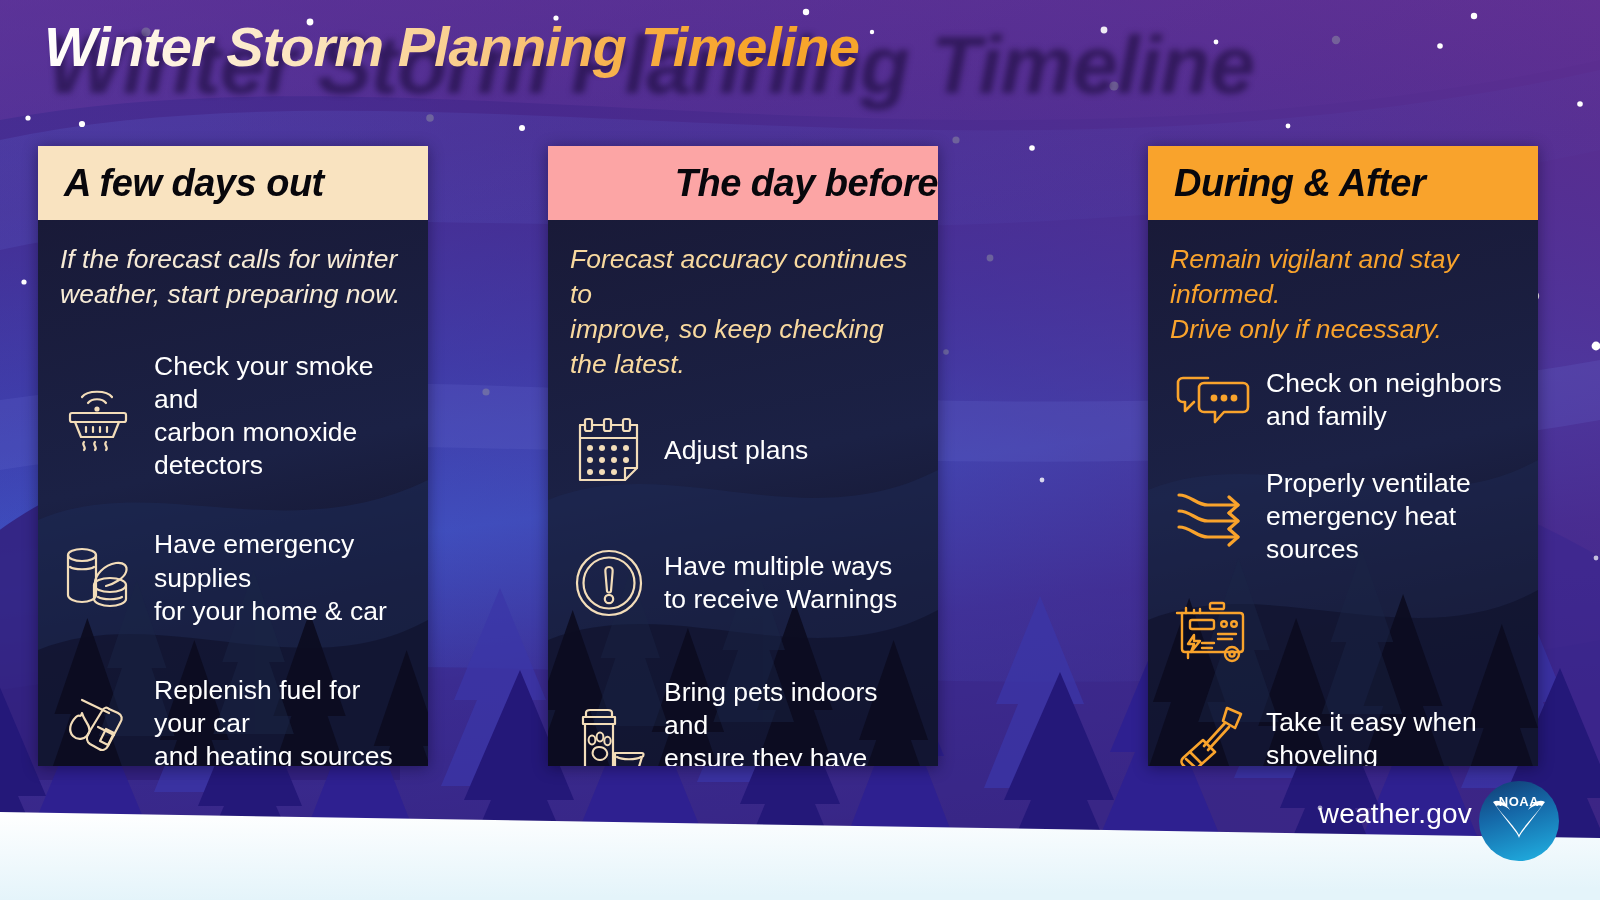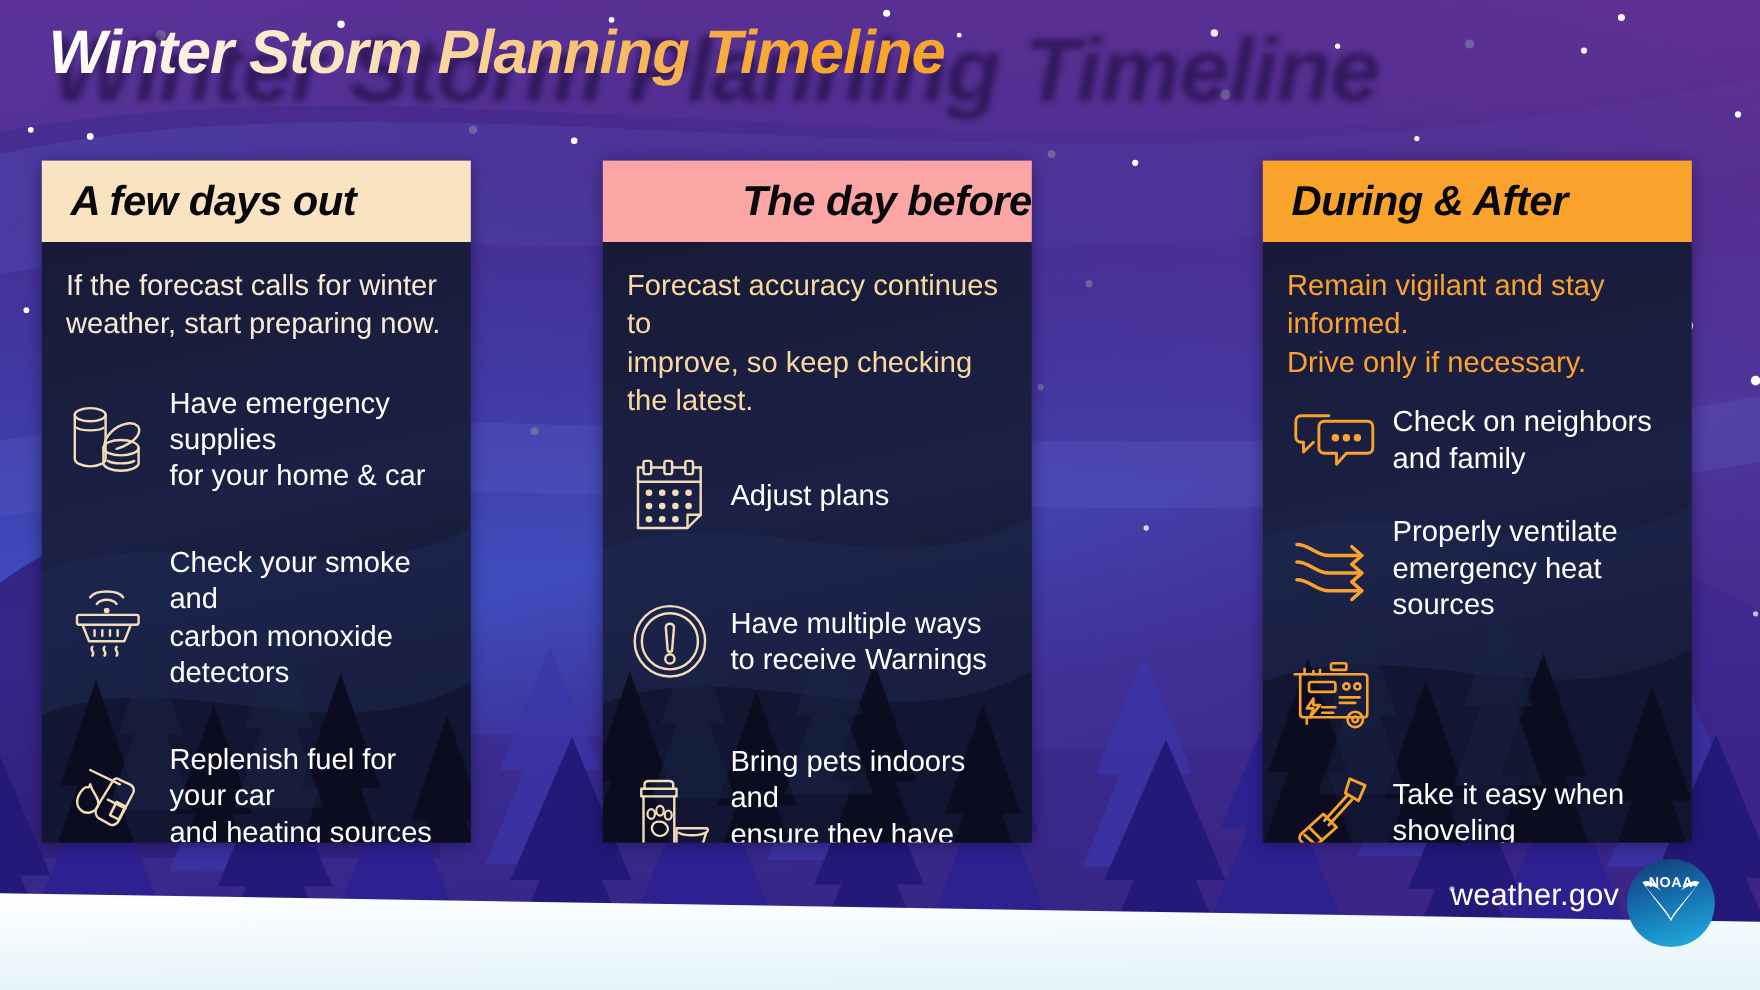--- a/index.html
+++ b/index.html
@@ -62,21 +62,21 @@
   .card-body {
     flex:1; position:relative; overflow:hidden;
     background:linear-gradient(168deg,#191a38 0%,#1b2145 45%,#14152e 72%,#0f0f24 100%);
     padding:22px 20px 12px 22px;
     display:flex; flex-direction:column;
   }
   .body-deco { position:absolute; inset:0; width:100%; height:100%; }
   .body-inner { position:relative; z-index:2; display:flex; flex-direction:column; height:100%; }
 
   .lede {
-    font-size:26.5px; line-height:1.32;
+    font-size:26.5px; font-style:italic; line-height:1.32;
     white-space:pre-line;
     margin-bottom:4px;
   }
   #card-1 .lede { color:#F7EBD6; }
   #card-2 .lede { color:#F8D99F; }
   #card-3 .lede { color:#F9A32C; }
 
   .items { display:flex; flex-direction:column; flex:1; justify-content:space-around; padding:6px 0 8px 0; }
   .item { display:flex; align-items:center; gap:16px; }
   .item-icon { flex:0 0 78px; height:78px; display:flex; align-items:center; justify-content:center; }
@@ -245,50 +245,50 @@
           <path d="M262,350 l38,92 -19,0 30,72 -98,0 30,-72 -19,0 Z"></path>
         </g>
       </svg>
       <div class="body-inner">
         <p class="lede">If the forecast calls for winter
 weather, start preparing now.</p>
         <div class="items">
 
           <div class="item">
             <span class="item-icon">
-              <svg width="74" height="70" viewBox="0 0 74 70" fill="none" stroke="#F3DDB9" stroke-width="2.2" stroke-linecap="round" stroke-linejoin="round">
-                <ellipse cx="20" cy="12" rx="14" ry="6"></ellipse>
-                <path d="M6,12 L6,52 C6,56 13,59 20,59 C27,59 34,56 34,52 L34,12"></path>
-                <path d="M8,24 C12,27 28,27 32,24"></path>
-                <ellipse cx="48" cy="42" rx="16" ry="7"></ellipse>
-                <path d="M32,42 L32,56 C32,60 40,63 48,63 C56,63 64,60 64,56 L64,42"></path>
-                <path d="M36,54 C41,57 55,57 60,54"></path>
-                <path d="M33,40 C33,32 42,22 54,20 C62,19 66,23 64,29 C62,35 52,41 44,43"></path>
-              </svg>
-            </span>
-            <span class="item-text">Have emergency supplies
-for your home &amp; car</span>
-          </div>
-
-          <div class="item">
-            <span class="item-icon">
               <svg width="74" height="74" viewBox="0 0 74 74" fill="none" stroke="#F3DDB9" stroke-width="2.2" stroke-linecap="round" stroke-linejoin="round">
                 <path d="M20,18 C25,11 45,11 50,18"></path>
                 <path d="M26,24 C30,19 40,19 44,24"></path>
                 <circle cx="35" cy="30" r="2.6" fill="#F3DDB9" stroke="none"></circle>
                 <rect x="8" y="34" width="56" height="9" rx="2"></rect>
                 <path d="M13,43 L19,58 L51,58 L57,43"></path>
                 <path d="M24,48 L24,53 M31,48 L31,53 M38,48 L38,53 M45,48 L45,53"></path>
                 <path d="M22,63 C19,66 25,68 22,71"></path>
                 <path d="M33,63 C30,66 36,68 33,71"></path>
                 <path d="M44,63 C41,66 47,68 44,71"></path>
               </svg>
             </span>
             <span class="item-text">Check your smoke and
 carbon monoxide detectors</span>
+          </div>
+
+          <div class="item">
+            <span class="item-icon">
+              <svg width="74" height="70" viewBox="0 0 74 70" fill="none" stroke="#F3DDB9" stroke-width="2.2" stroke-linecap="round" stroke-linejoin="round">
+                <ellipse cx="20" cy="12" rx="14" ry="6"></ellipse>
+                <path d="M6,12 L6,52 C6,56 13,59 20,59 C27,59 34,56 34,52 L34,12"></path>
+                <path d="M8,24 C12,27 28,27 32,24"></path>
+                <ellipse cx="48" cy="42" rx="16" ry="7"></ellipse>
+                <path d="M32,42 L32,56 C32,60 40,63 48,63 C56,63 64,60 64,56 L64,42"></path>
+                <path d="M36,54 C41,57 55,57 60,54"></path>
+                <path d="M33,40 C33,32 42,22 54,20 C62,19 66,23 64,29 C62,35 52,41 44,43"></path>
+              </svg>
+            </span>
+            <span class="item-text">Have emergency supplies
+for your home &amp; car</span>
           </div>
 
           <div class="item">
             <span class="item-icon">
               <svg width="74" height="70" viewBox="0 0 74 70" fill="none" stroke="#F3DDB9" stroke-width="2.2" stroke-linecap="round" stroke-linejoin="round">
                 <path d="M14,28 C8,34 6,42 11,47 C16,52 24,50 27,44 C30,38 22,32 20,24 C18,30 18,24 14,28 Z"></path>
                 <path d="M20,11 L47,24"></path>
                 <path d="M47,20 L56,24 C60,26 61,30 58,34 L46,57 C44,61 40,62 37,60 L28,55 C25,53 24,49 26,45 L40,22 C42,18 45,18 47,20 Z"></path>
                 <path d="M36,38 L52,46"></path>
                 <path d="M44,40 L38,52 L46,56 L52,44 Z"></path>

